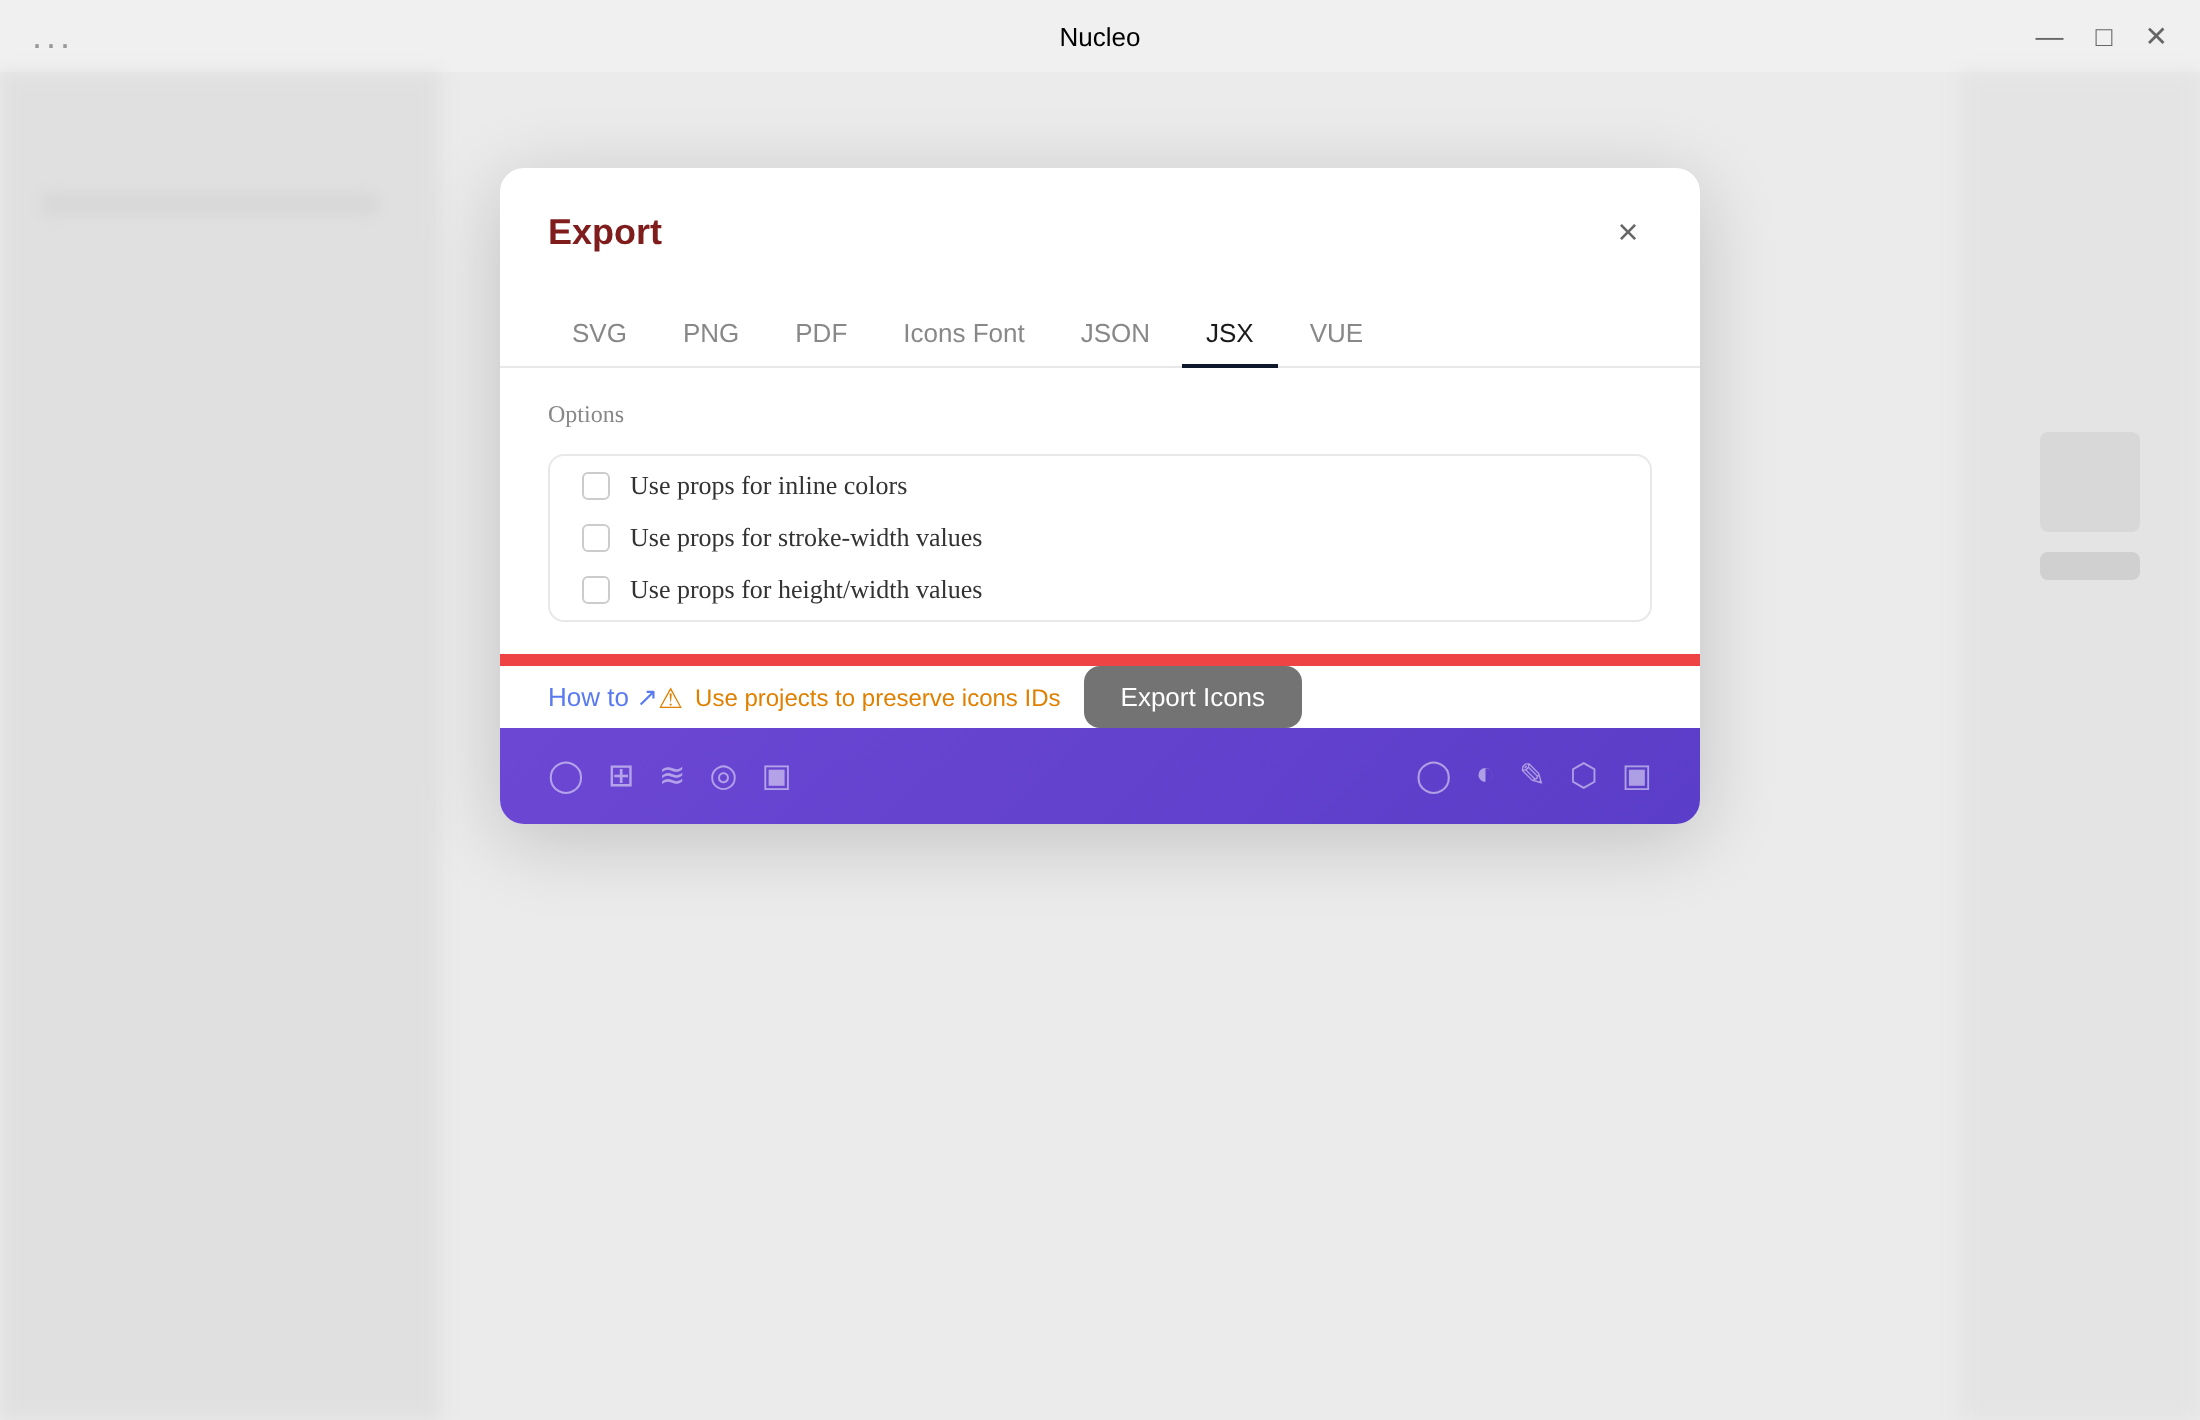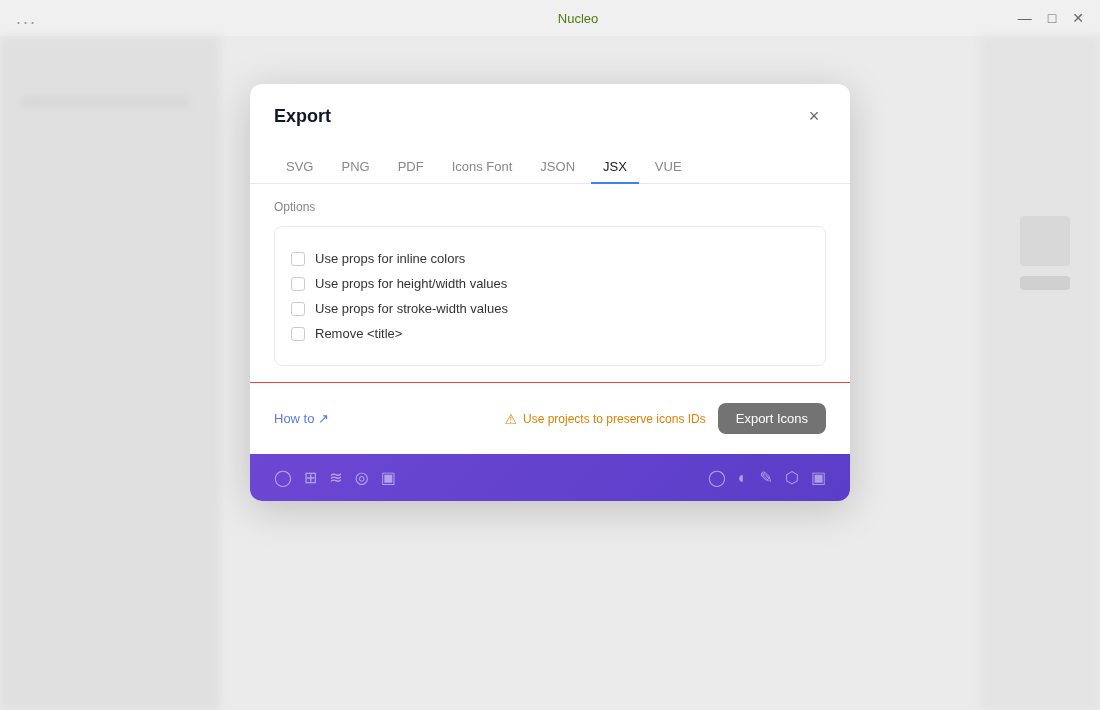--- a/index.html
+++ b/index.html
@@ -26,23 +26,22 @@
       display: flex;
       gap: 4px;
       color: #999;
       font-size: 18px;
       letter-spacing: 2px;
     }
     .title-bar-title {
       position: absolute;
       left: 50%;
       transform: translateX(-50%);
-      color: #4d7c0f;
-      font-size: 13px;
-      margin-left: 28px;
+      color: #000000;
+      font-size: 13px;
     }
     .title-bar-controls {
       display: flex;
       gap: 16px;
       align-items: center;
     }
     .title-bar-controls span {
       color: #666;
       font-size: 14px;
       cursor: pointer;
@@ -122,21 +121,21 @@
 
     .dialog-header {
       display: flex;
       align-items: center;
       justify-content: space-between;
       padding: 20px 24px 0 24px;
     }
     .dialog-title {
       font-size: 18px;
       font-weight: 600;
-      color: #0f172a;
+      color: #7f1d1d;
     }
     .close-btn {
       width: 24px;
       height: 24px;
       display: flex;
       align-items: center;
       justify-content: center;
       cursor: pointer;
       color: #666;
       font-size: 18px;
@@ -155,39 +154,40 @@
       padding: 8px 12px;
       font-size: 13px;
       color: #888;
       cursor: pointer;
       border-bottom: 2px solid transparent;
       margin-bottom: -1px;
       white-space: nowrap;
     }
     .tab.active {
       color: #1a1a1a;
-      border-bottom: 2px solid #3b82f6;
+      border-bottom: 2px solid #0f172a;
       font-weight: 500;
     }
 
     
     .options-section {
       padding: 16px 24px;
+      font-family: Liberation Serif, serif;
     }
     .options-label {
       font-size: 12px;
       color: #888;
       margin-bottom: 12px;
       font-weight: 500;
       text-transform: none;
     }
     .options-box {
       border: 1px solid #e8e8e8;
       border-radius: 8px;
-      padding: 24px 16px;
+      padding: 7px 16px;
       display: flex;
       flex-direction: column;
       gap: 10px;
     }
     .option-row {
       display: flex;
       align-items: center;
       gap: 10px;
     }
     .checkbox {
@@ -201,23 +201,23 @@
     }
     .option-label {
       font-size: 13px;
       color: #333;
     }
 
     
     .dialog-footer {
       display: flex;
       align-items: center;
-      justify-content: space-between;
-      padding: 20px 24px;
-      border-top: 1px solid #ef4444;
+      justify-content: flex-start;
+      padding: 0 24px;
+      border-top: 6px solid #ef4444;
     }
     .how-to-link {
       font-size: 13px;
       color: #5a7af0;
       cursor: pointer;
       text-decoration: none;
     }
     .footer-right {
       display: flex;
       align-items: center;
@@ -326,29 +326,25 @@
 
       <div class="options-section">
         <div class="options-label">Options</div>
         <div class="options-box">
           <div class="option-row">
             <div class="checkbox"></div>
             <span class="option-label">Use props for inline colors</span>
           </div>
           <div class="option-row">
             <div class="checkbox"></div>
-            <span class="option-label">Use props for height/width values</span>
-          </div>
-          <div class="option-row">
-            <div class="checkbox"></div>
             <span class="option-label">Use props for stroke-width values</span>
           </div>
           <div class="option-row">
             <div class="checkbox"></div>
-            <span class="option-label">Remove &lt;title&gt;</span>
+            <span class="option-label">Use props for height/width values</span>
           </div>
         </div>
       </div>
 
       <div class="dialog-footer">
         <a class="how-to-link">How to ↗</a>
         <div class="footer-right">
           <div class="warning-text">
             <span class="warning-icon">⚠</span>
             <span>Use projects to preserve icons IDs</span>

